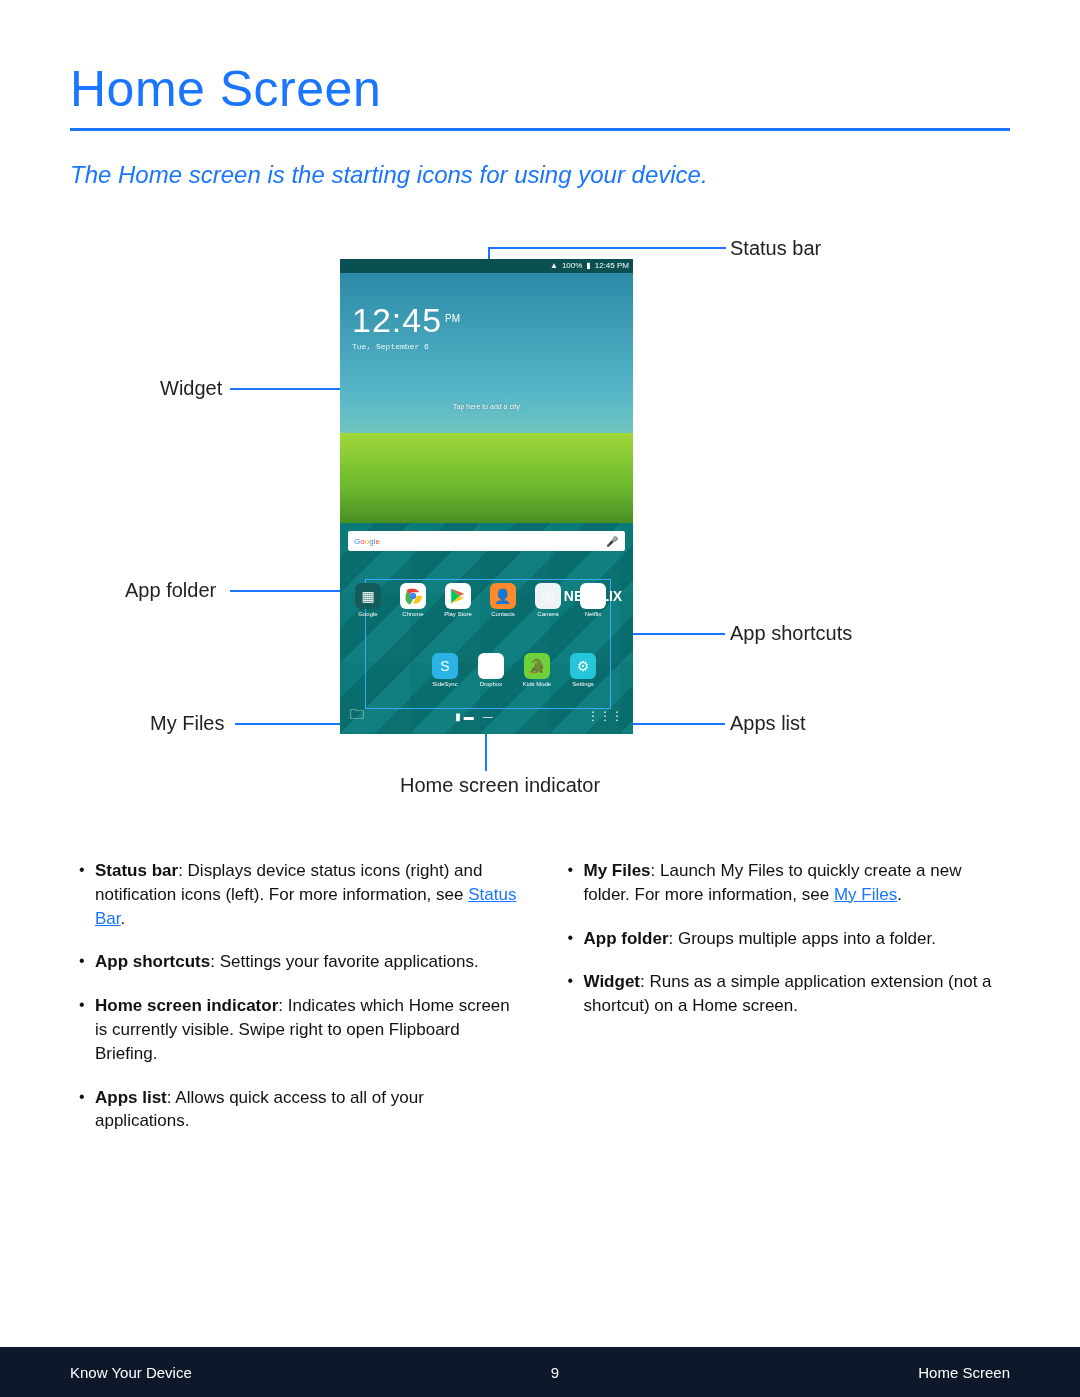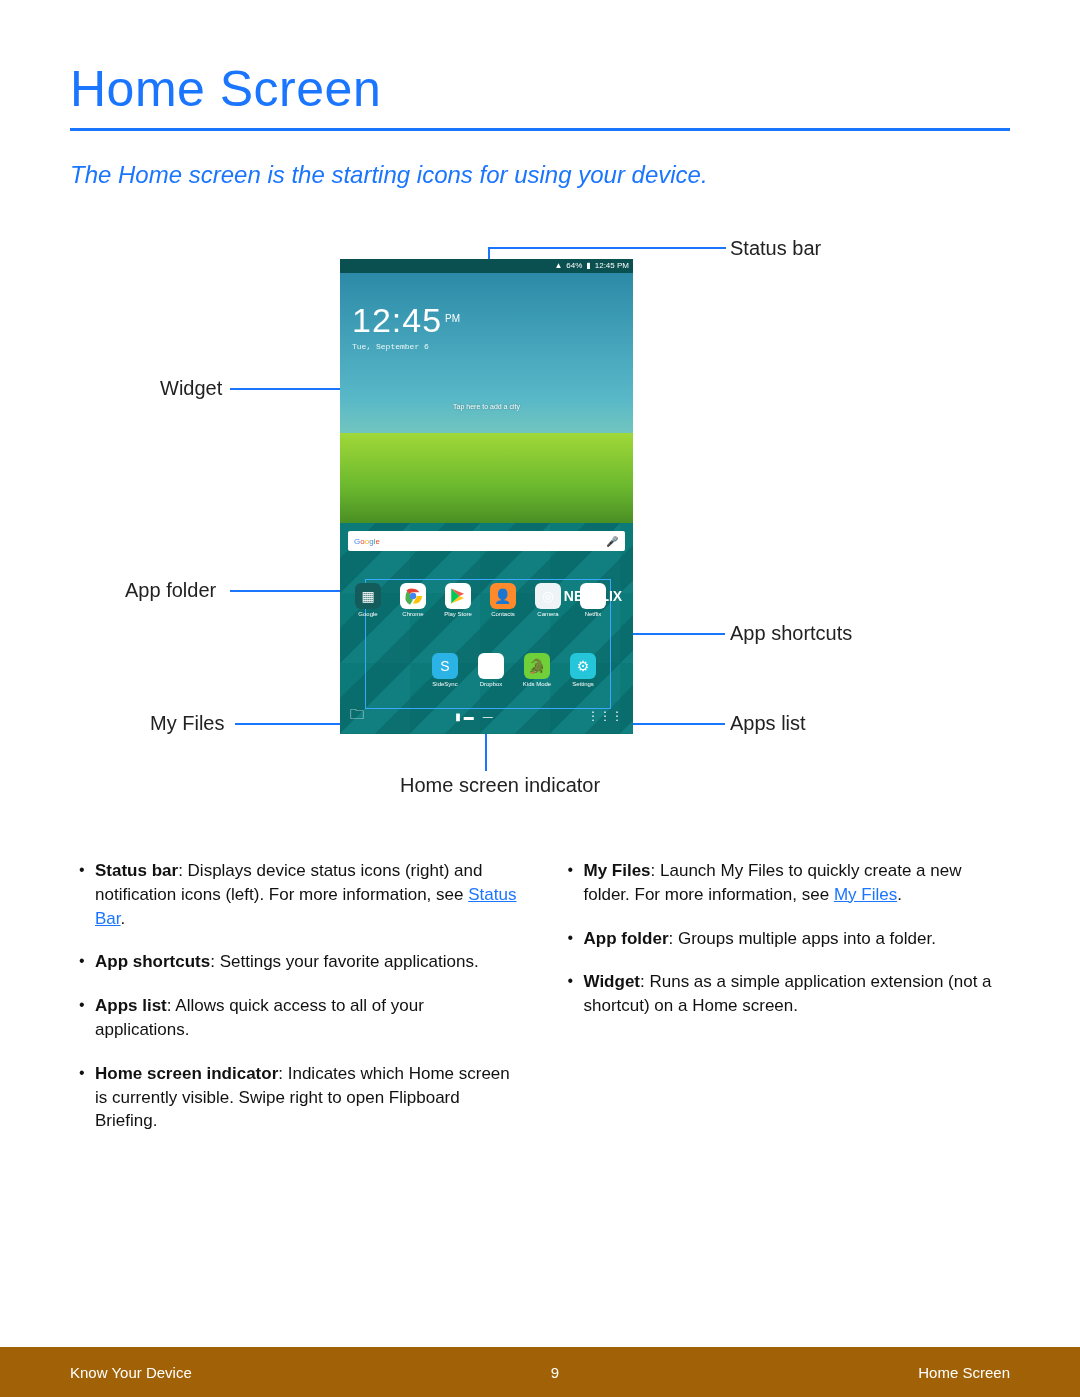--- a/index.html
+++ b/index.html
@@ -154,21 +154,21 @@
   .col { flex:1; }
   .col ul { list-style: none; }
   .col li { position:relative; padding-left:20px; margin-bottom:20px; }
   .col li::before { content:"•"; position:absolute; left:4px; top:0; font-size:16px;}
   .col b { font-weight:bold; }
   .link { color:#1a75ff; text-decoration: underline; }
 
   
   .footer {
     position:absolute; left:0; right:0; bottom:0;
-    height:50px; background:#a16207;
+    height:50px; background:#0f172a;
     display:flex; align-items:center; justify-content:space-between;
     padding:0 70px; color:#fff; font-size:15px;
   }
 
   
   .chrome-svg{width:22px;height:22px;}
 </style>
 </head>
 <body>
 
@@ -198,21 +198,21 @@
 
     <div class="line hline" style="top:404px; left:540px; width:115px;"></div>
 
     <div class="line hline" style="top:494px; left:558px; width:97px;"></div>
 
     <div class="line vline" style="top:500px; left:415px; height:42px;"></div>
 
     <div class="tablet">
       <div class="statusbar">
         <span>▲</span>
-        <span>64%</span>
+        <span>100%</span>
         <span>▮</span>
         <span>12:45 PM</span>
       </div>
 
       <div class="wallpaper-top">
         <div class="sky"></div>
         <div class="grass"></div>
         <div class="clock">
           <span class="clock-time">12:45</span><span class="clock-ampm">PM</span>
           <div class="clock-date">Tue, September 6</div>
@@ -297,22 +297,22 @@
       </div>
     </div>
 
   </div>
 
   <div class="bullets">
     <div class="col">
         <ul id="bl">
           <li><b>Status bar</b><span>: Displays device status icons (right) and notification icons (left). For more information, see </span><a class="link" href="#">Status Bar</a><span>.</span></li>
           <li><b>App shortcuts</b><span>: Settings your favorite applications.</span></li>
+          <li><b>Home screen indicator</b><span>: Indicates which Home screen is currently visible. Swipe right to open Flipboard Briefing.</span></li>
           <li><b>Apps list</b><span>: Allows quick access to all of your applications.</span></li>
-          <li><b>Home screen indicator</b><span>: Indicates which Home screen is currently visible. Swipe right to open Flipboard Briefing.</span></li>
         </ul>
       </div>
     <div class="col">
         <ul id="br">
           <li><b>My Files</b><span>: Launch My Files to quickly create a new folder. For more information, see </span><a class="link" href="#">My Files</a><span>.</span></li>
           <li><b>App folder</b><span>: Groups multiple apps into a folder.</span></li>
           <li><b>Widget</b><span>: Runs as a simple application extension (not a shortcut) on a Home screen.</span></li>
         </ul>
       </div>
   </div>

